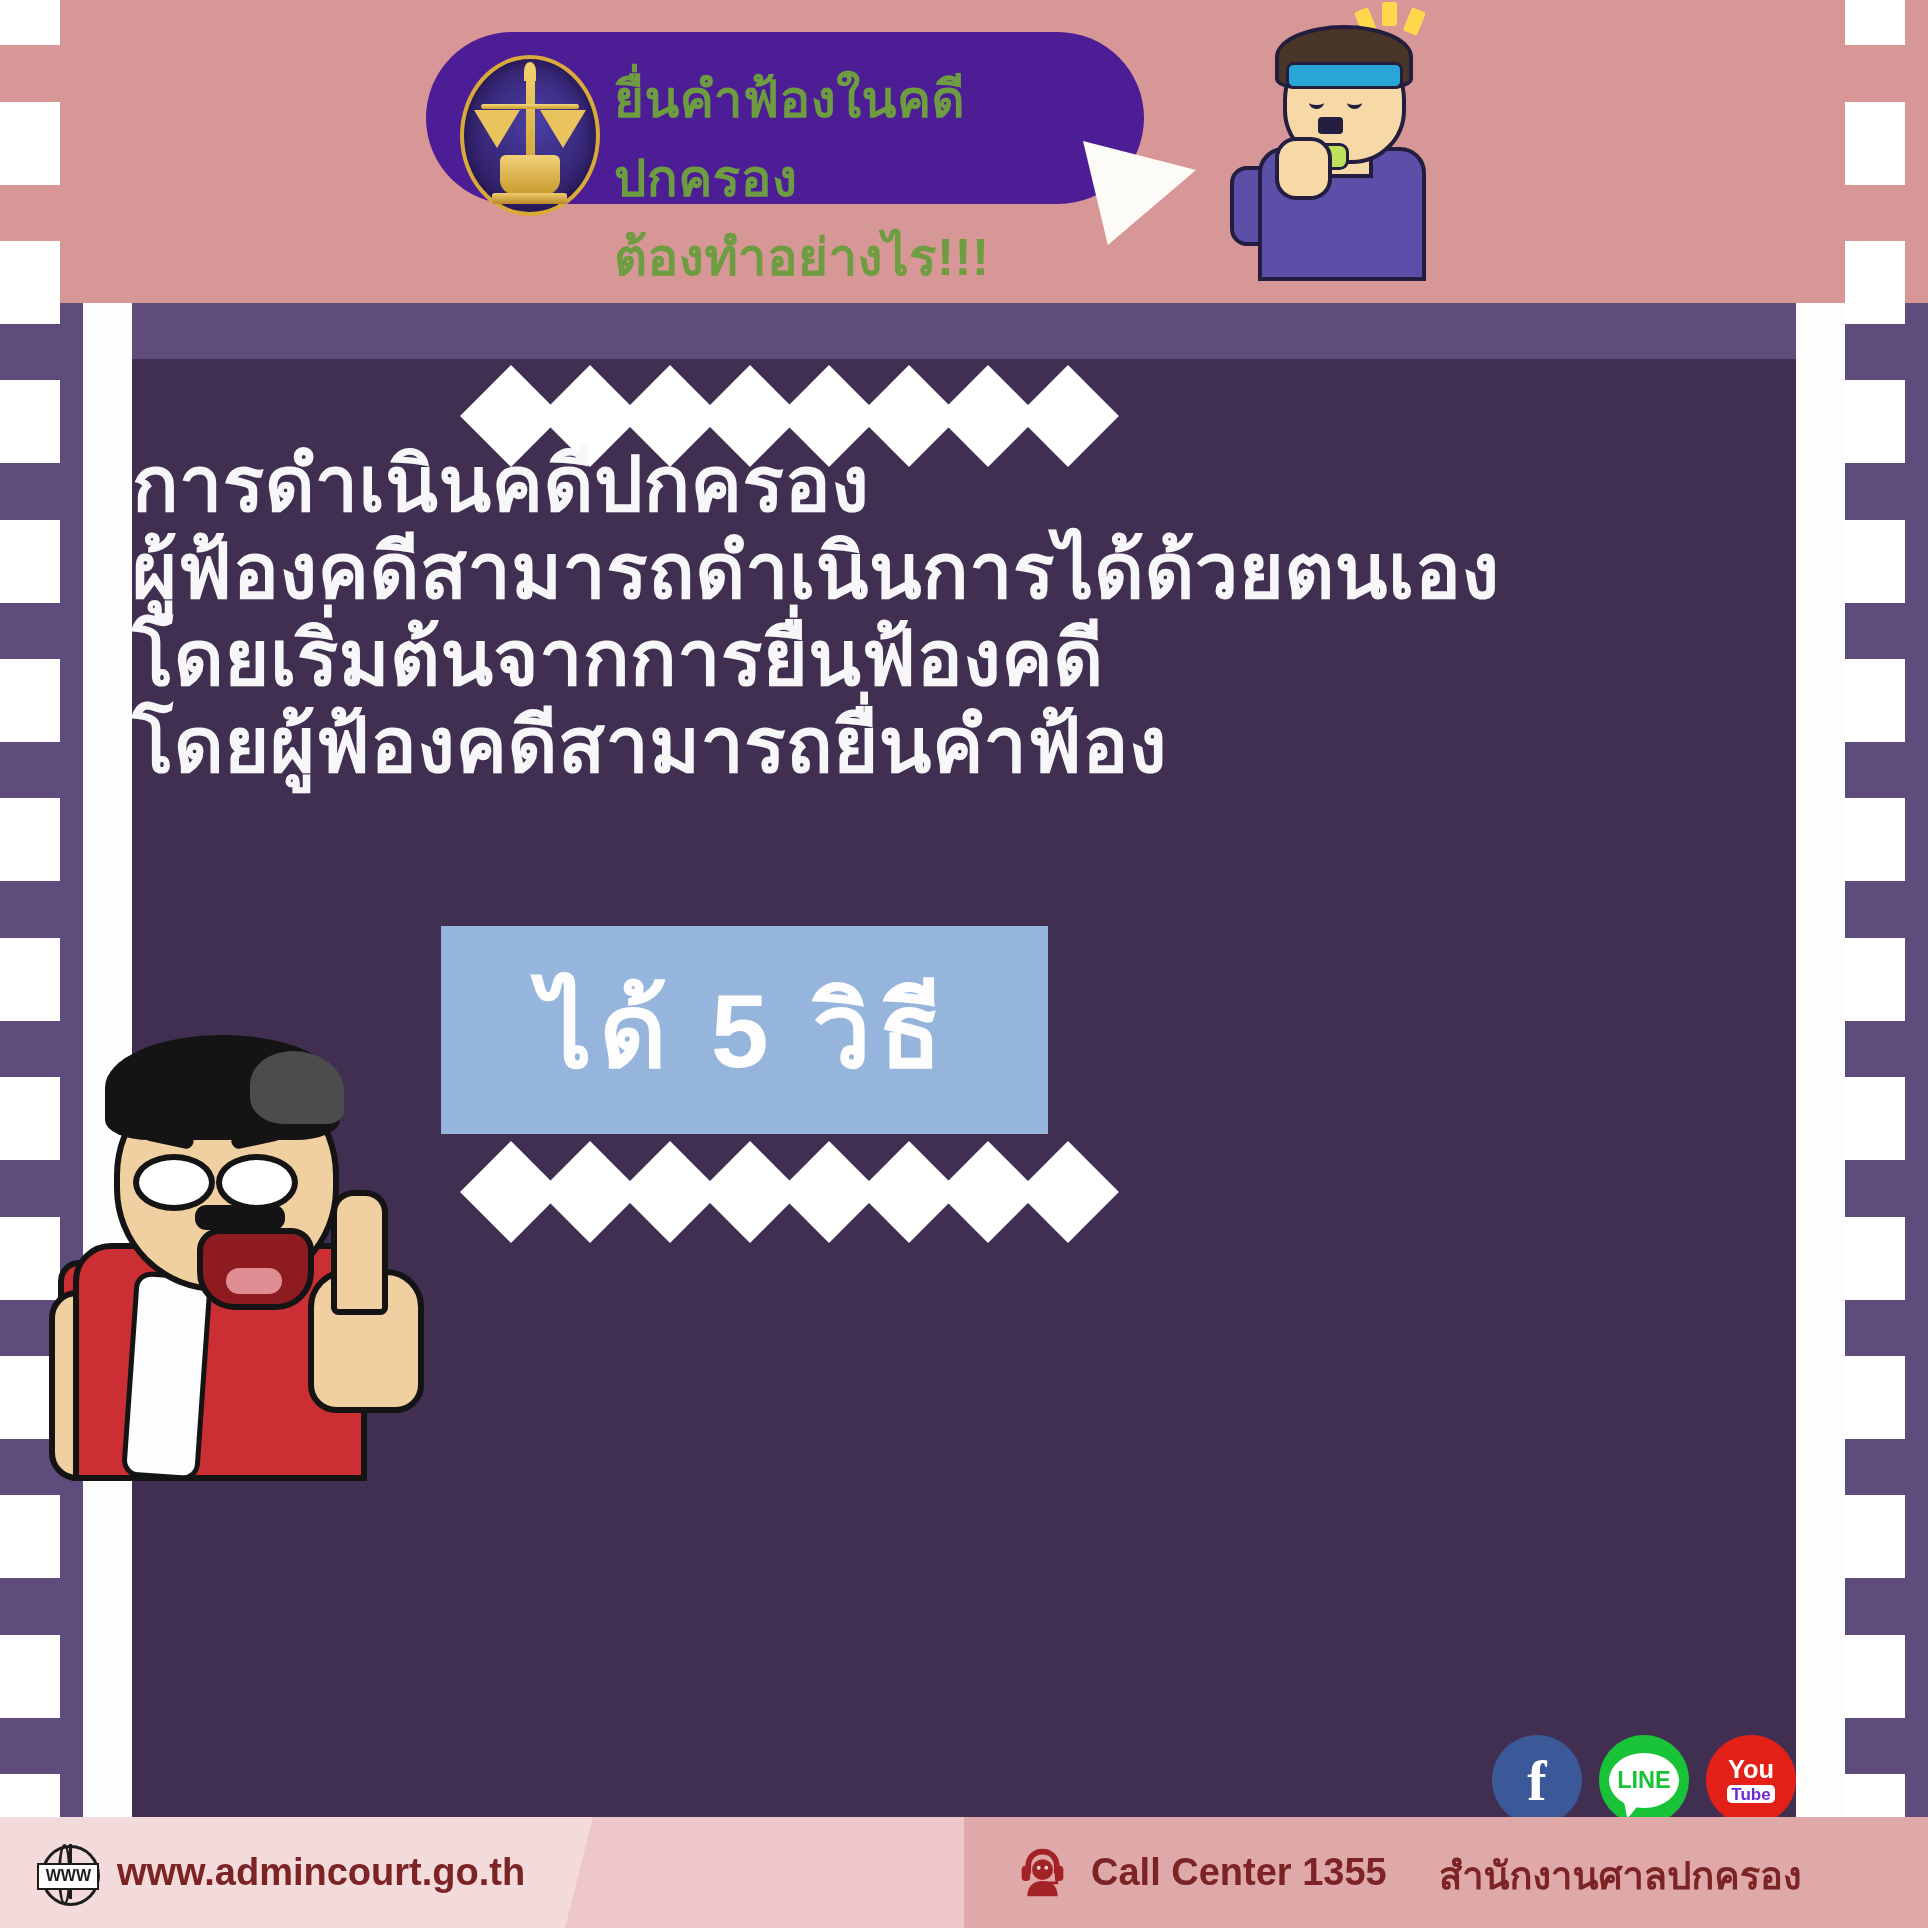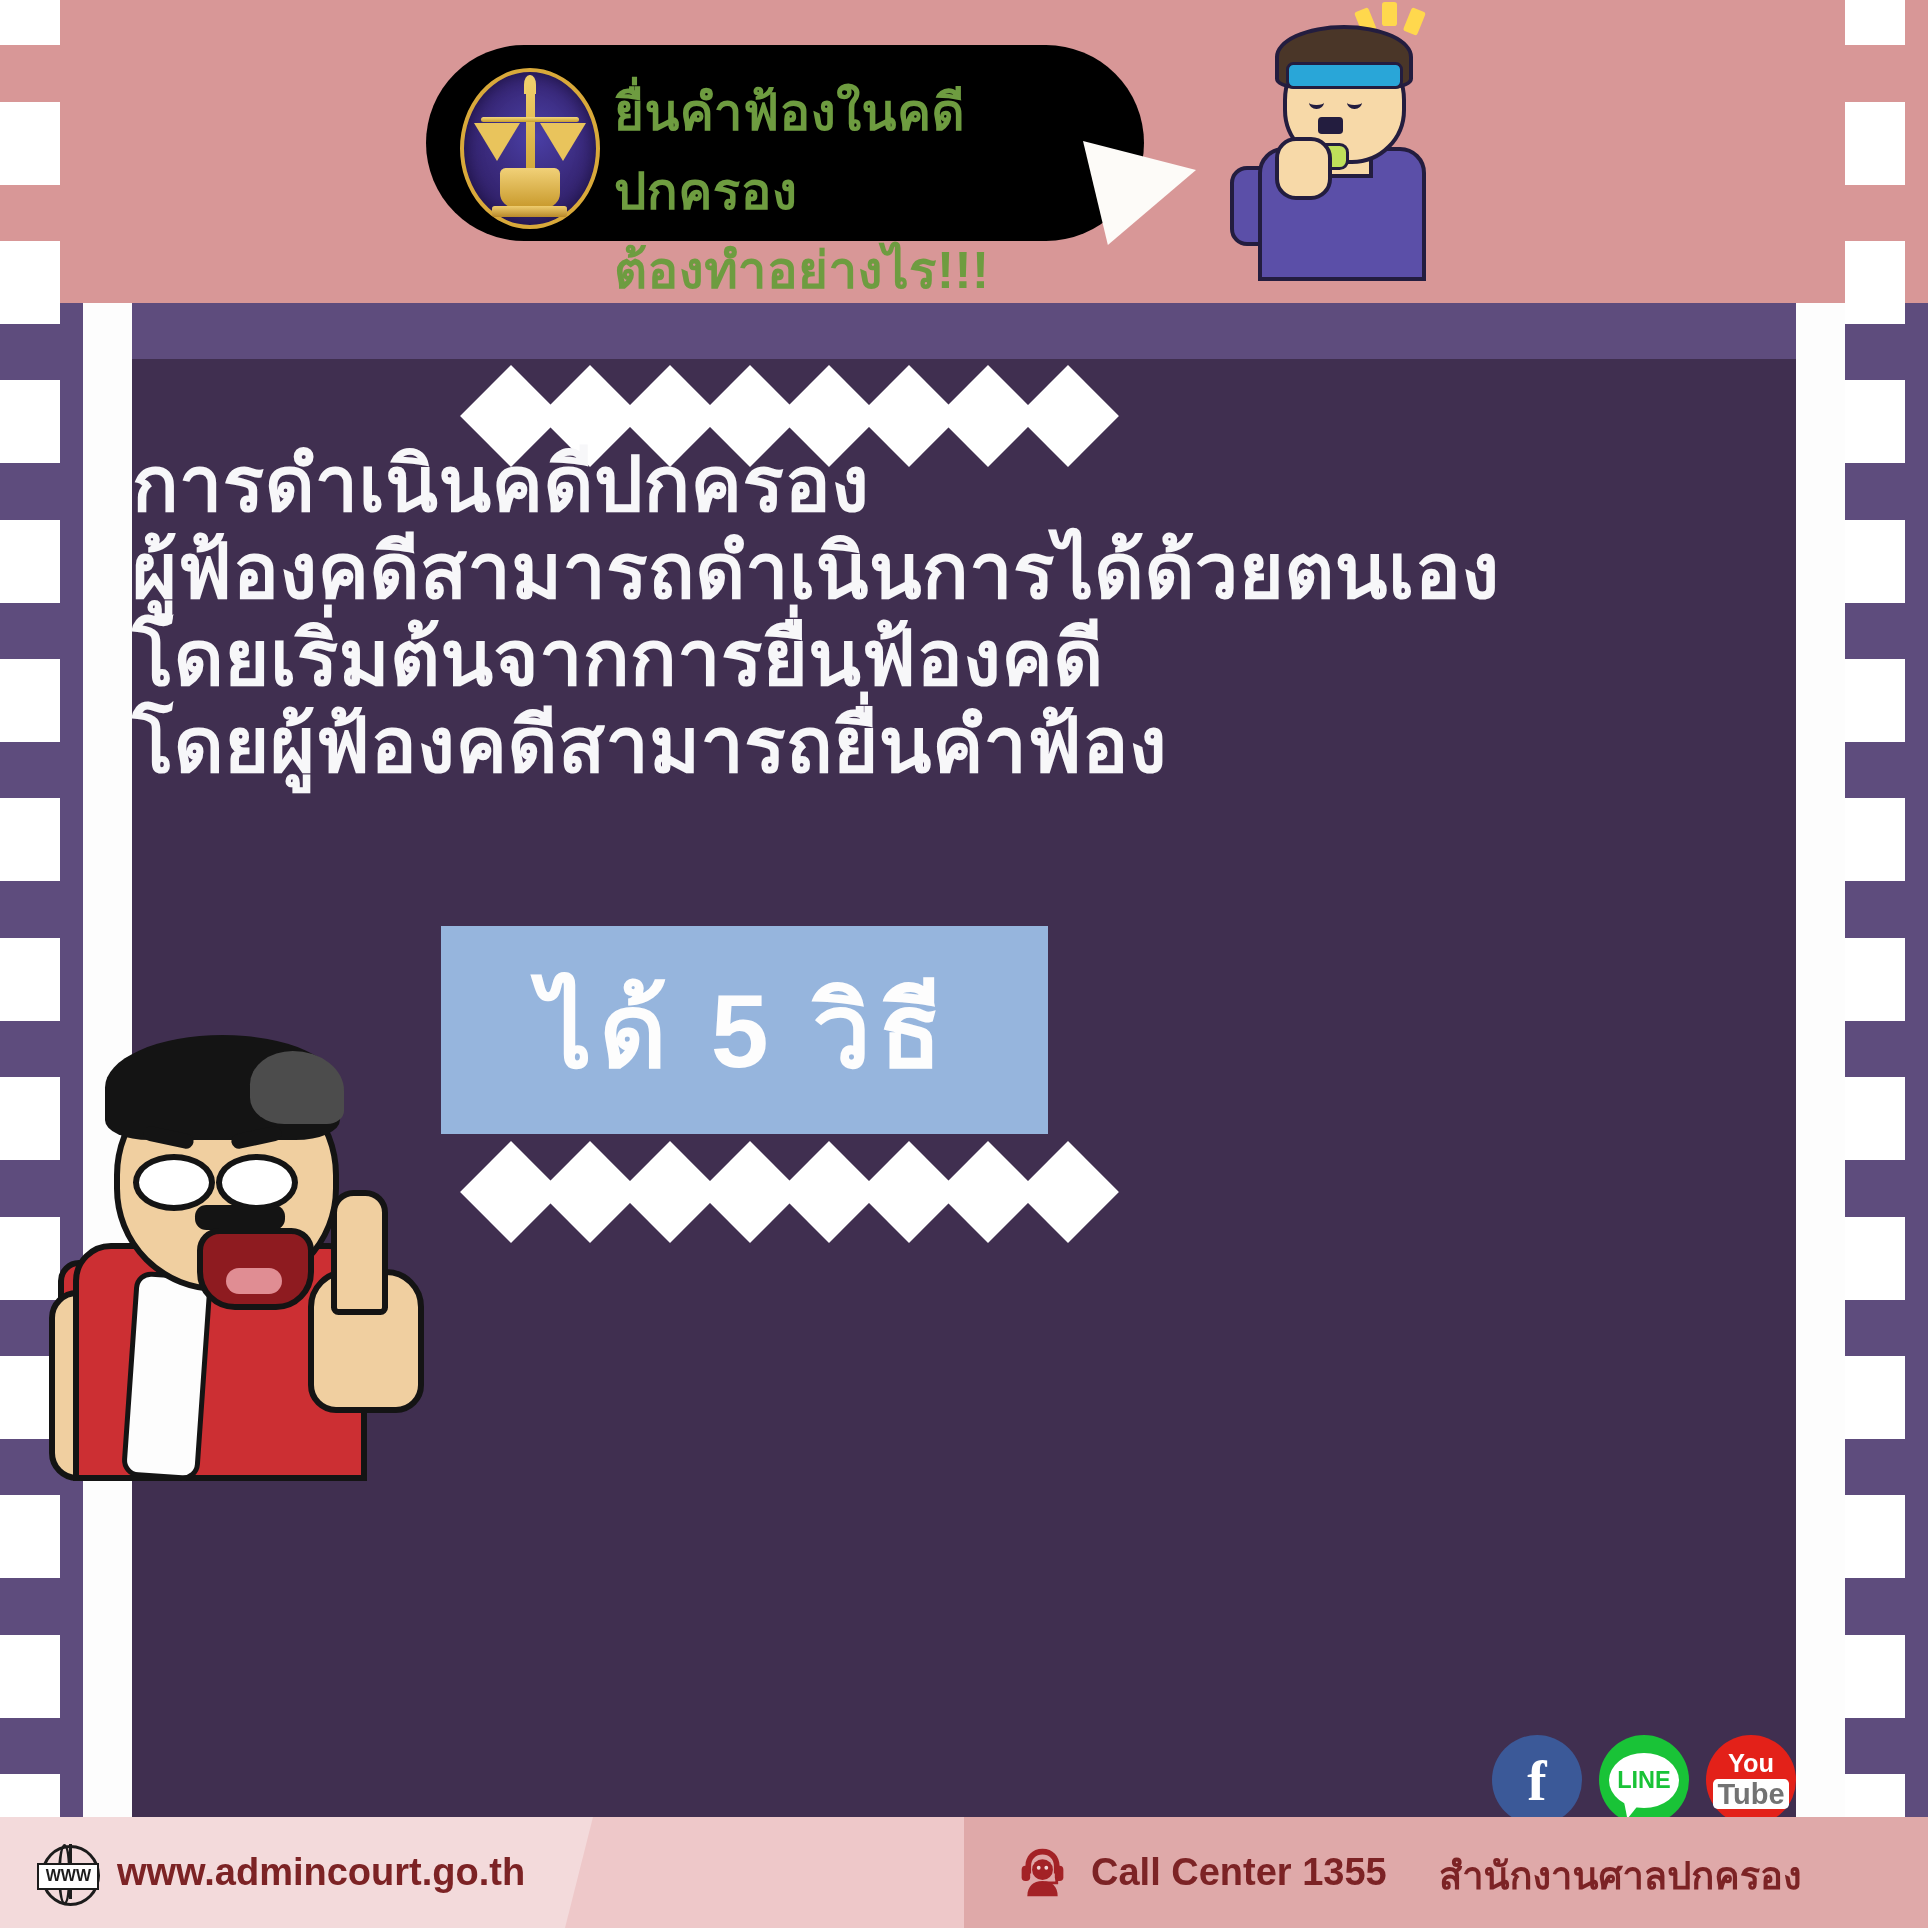--- a/index.html
+++ b/index.html
@@ -30,22 +30,22 @@
   .rail{position:absolute;top:303px;width:49px;height:1514px;background:#fdfdfd;}
   .rail.left{left:83px;}
   .rail.right{right:83px;}
 
   
   .card{position:absolute;left:132px;top:303px;width:1665px;height:1514px;background:#5e4c7d;}
   .card-inner{position:absolute;left:0px;top:56px;width:1665px;height:1458px;background:#402f50;}
 
   
   .bubble{
-    position:absolute;left:426px;top:45px;width:718px;height:196px;
-    background:#000000;border-radius:98px;
+    position:absolute;left:426px;top:32px;width:718px;height:172px;
+    background:#4c1d95;border-radius:98px;
   }
   .bubble-tail{
     position:absolute;left:1083px;top:141px;width:113px;height:104px;background:#fdfbf8;
     clip-path:polygon(0 0,100% 28%,22% 100%);
   }
   .seal{
     position:absolute;left:34px;top:22.6px;width:132px;height:153px;border-radius:50%;
     background:radial-gradient(circle at 54% 42%,#4a3fa6 0%,#3a2a7c 45%,#2a1a58 100%);
     border:4.7px solid #d9a93a;box-shadow:inset 0 0 17px #1b1040;
   }
@@ -164,21 +164,21 @@
   .sbubble{width:90px;height:90px;border-radius:50%;display:flex;align-items:center;
      justify-content:center;color:#fff;font-weight:bold;}
   .s-fb{background:#3b5998;font-size:58px;font-family:"Liberation Serif",serif;}
   .s-line{background:#19c337;}
   .s-line .chat{width:70px;height:55px;background:#fff;border-radius:50% 50% 50% 50%;position:relative;
      display:flex;align-items:center;justify-content:center;color:#19c337;font-size:23.5px;font-weight:bold;}
   .s-line .chat::after{content:"";position:absolute;left:15px;bottom:-11.3px;width:17px;height:17px;
      background:#fff;clip-path:polygon(0 0,100% 0,20% 100%);}
   .s-yt{background:#e32119;flex-direction:column;line-height:1;}
   .s-yt .you{font-size:25.4px;}
-  .s-yt .tube{font-size:29px;background:#fff;color:#737373;border-radius:4.7px;padding:0.9px 4.7px;margin-top:2.8px;}
+  .s-yt .tube{font-size:17px;background:#fff;color:#6d28d9;border-radius:4.7px;padding:0.9px 4.7px;margin-top:2.8px;}
 </style>
 </head>
 <body>
 
 <div id="poster">
 
   <div class="band-pink"></div>
   <div class="band-midpurple"></div>
 
   <div class="card">

